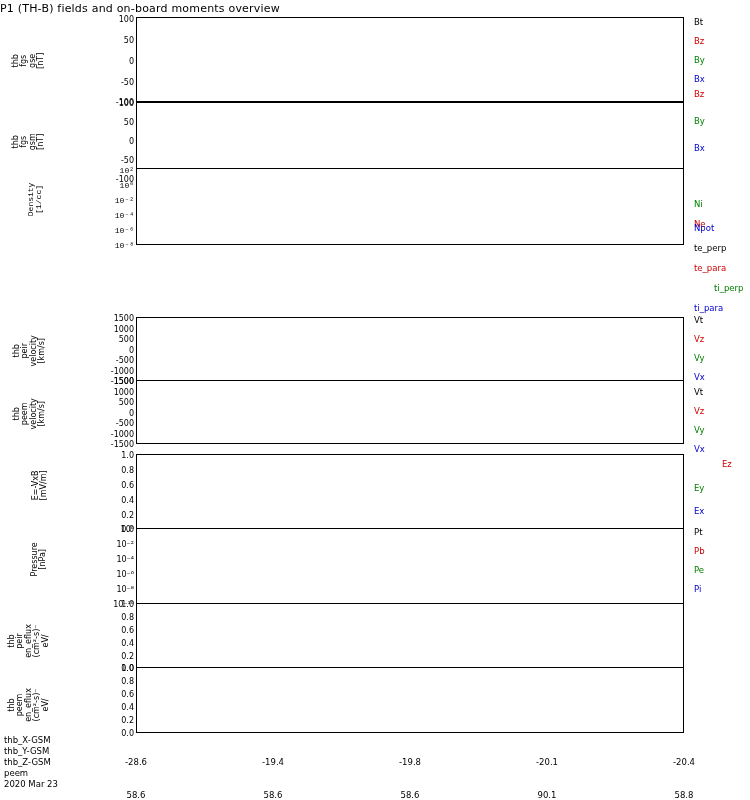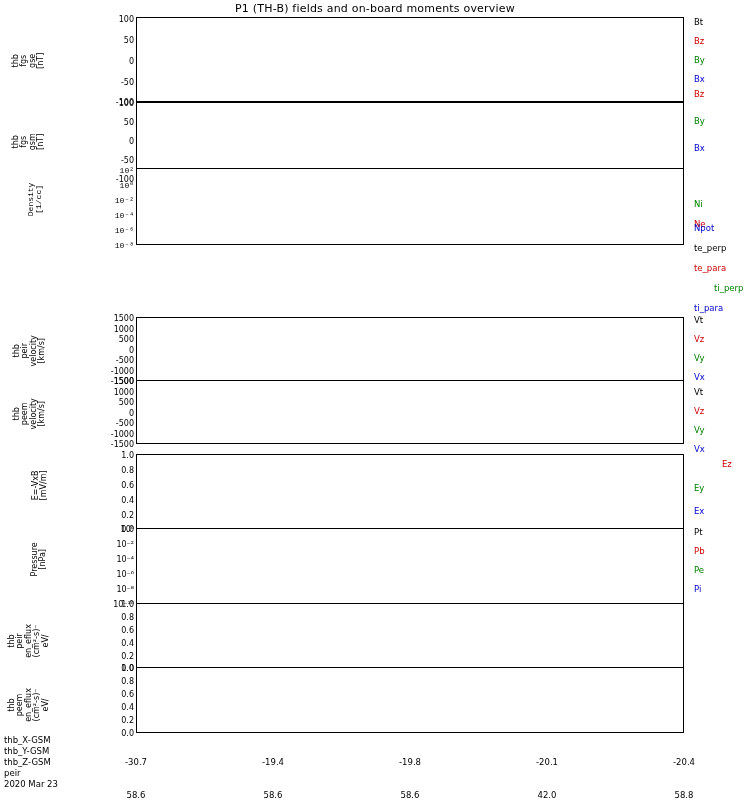--- a/index.html
+++ b/index.html
@@ -1,18 +1,18 @@
 <!DOCTYPE html>
 <html><head>
 <meta charset="utf-8">
 <style>
   html,body{margin:0;padding:0;background:#ffffff;}
   body{width:750px;height:800px;position:relative;font-family:"DejaVu Sans",sans-serif;color:#000;}
   .root{position:absolute;left:0;top:0;width:750px;height:800px;}
-  .title{position:absolute;left:0;top:2px;width:750px;text-align:center;font-size:11px;letter-spacing:0.2px;}
+  .title{position:absolute;left:0;top:2px;width:750px;font-size:11px;letter-spacing:0.2px;}
   .plotarea{position:absolute;left:136px;top:17px;width:548px;height:598px;}
   .panel{position:absolute;left:0;width:548px;border:1px solid #000;box-sizing:border-box;background:#fff;}
   .ylabel{position:absolute;font-size:8px;text-align:center;transform:rotate(-90deg);transform-origin:50% 50%;white-space:pre;line-height:1.05;}
   .ytick{position:absolute;right:0;font-size:8px;text-align:right;white-space:pre;transform:translateY(-50%);padding-right:3px;}
   .ytickwrap{position:absolute;left:0;top:0;width:136px;height:100%;}
   .legend{position:absolute;left:694px;font-size:8.5px;white-space:pre;}
   .xlabels{position:absolute;left:0;top:735px;width:750px;font-size:8.5px;}
   .xcol{position:absolute;text-align:center;white-space:pre;line-height:11px;}
   .xrowlab{position:absolute;left:4px;text-align:left;white-space:pre;line-height:11px;font-size:8.5px;}
 </style>
@@ -185,44 +185,44 @@
         <div class="ytick" style="top:65px;right:0;width:136px;">0.0</div>
       </div>
     </div>
 
   </div>
 
   <div class="xlabels">
     <div class="xrowlab" style="top:0px;">thb_X-GSM</div>
     <div class="xrowlab" style="top:11px;">thb_Y-GSM</div>
     <div class="xrowlab" style="top:22px;">thb_Z-GSM</div>
-    <div class="xrowlab" style="top:33px;">peir</div>
+    <div class="xrowlab" style="top:33px;">peem</div>
     <div class="xrowlab" style="top:44px;">2020 Mar 23</div>
 
     <div class="xcol" style="left:106px;top:0px;width:60px;">
-      <div>-30.7</div>
+      <div>-28.6</div>
       <div>58.6</div>
       
       
     </div>
     <div class="xcol" style="left:243px;top:0px;width:60px;">
       <div>-19.4</div>
       <div>58.6</div>
       
       
     </div>
     <div class="xcol" style="left:380px;top:0px;width:60px;">
       <div>-19.8</div>
       <div>58.6</div>
       
       
     </div>
     <div class="xcol" style="left:517px;top:0px;width:60px;">
       <div>-20.1</div>
-      <div>42.0</div>
+      <div>90.1</div>
       
       
     </div>
     <div class="xcol" style="left:654px;top:0px;width:60px;">
       <div>-20.4</div>
       <div>58.8</div>
       
       
     </div>
   </div>

